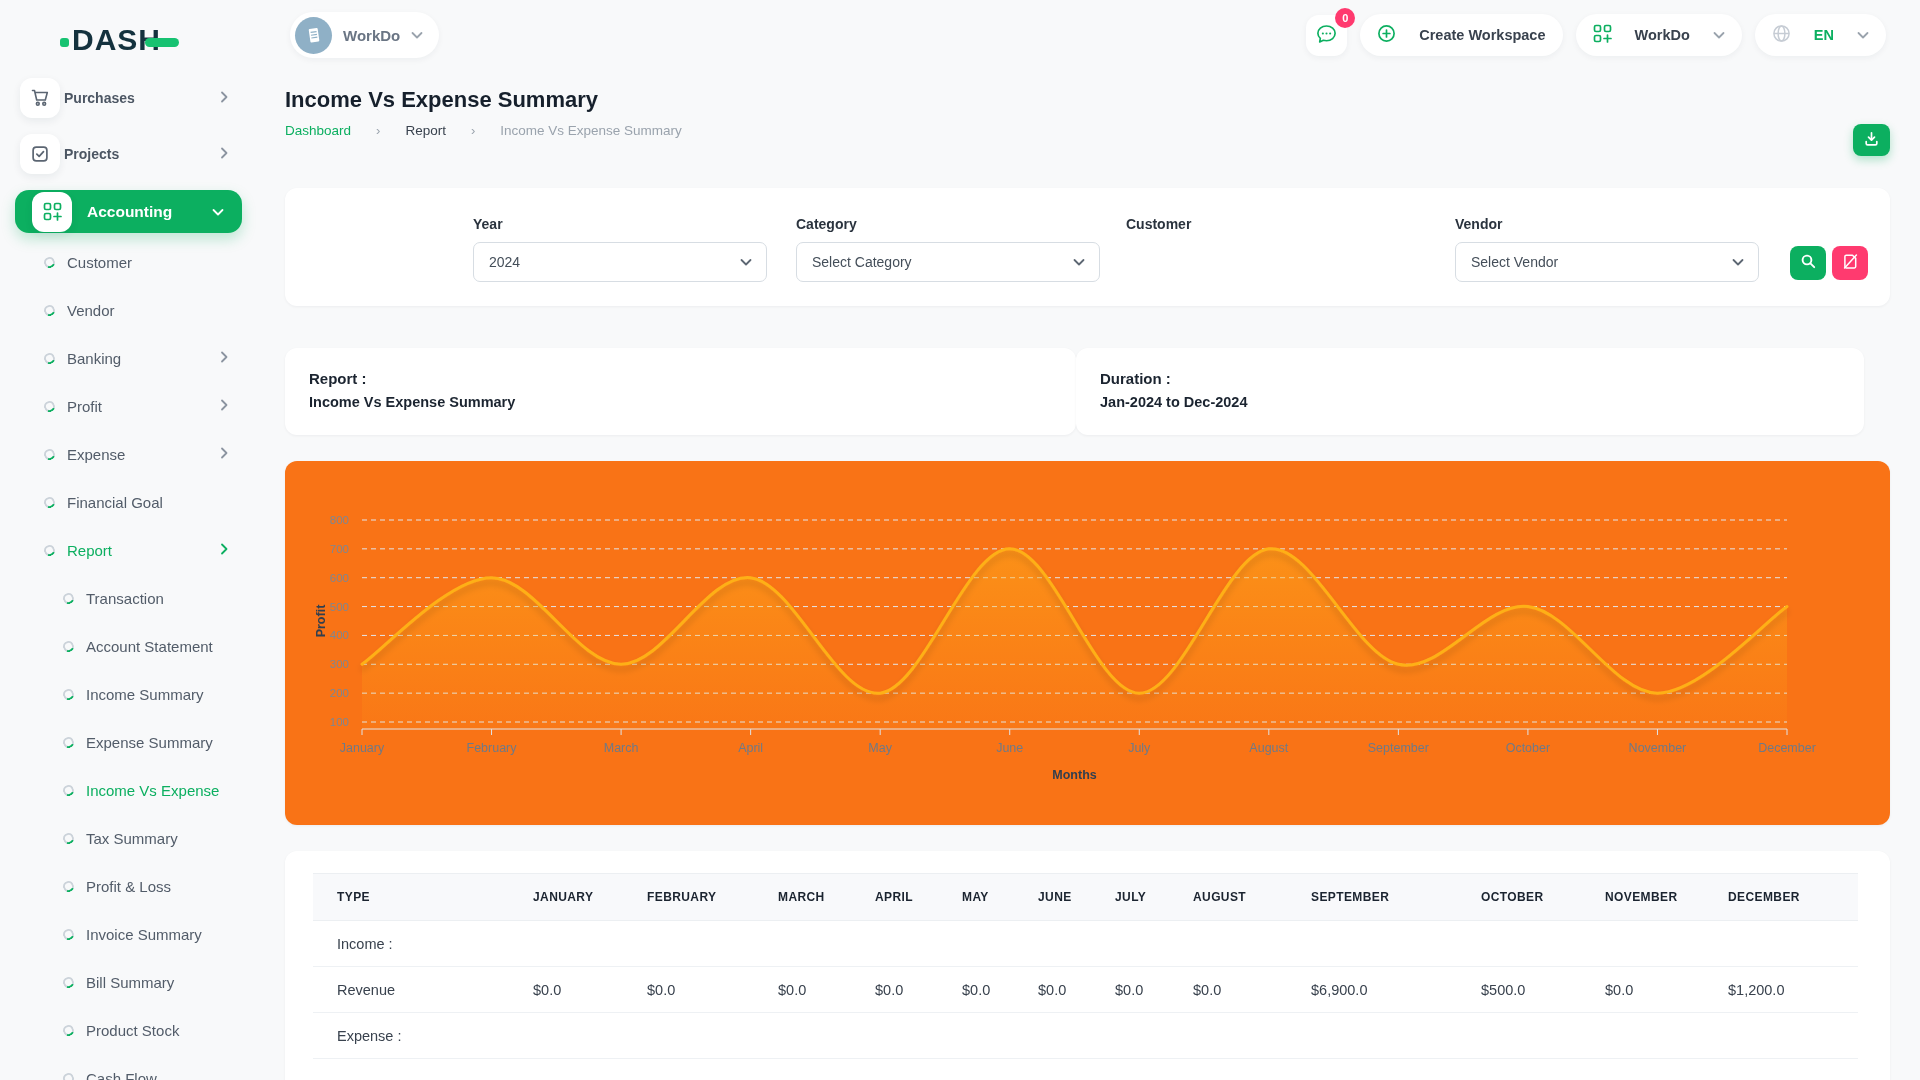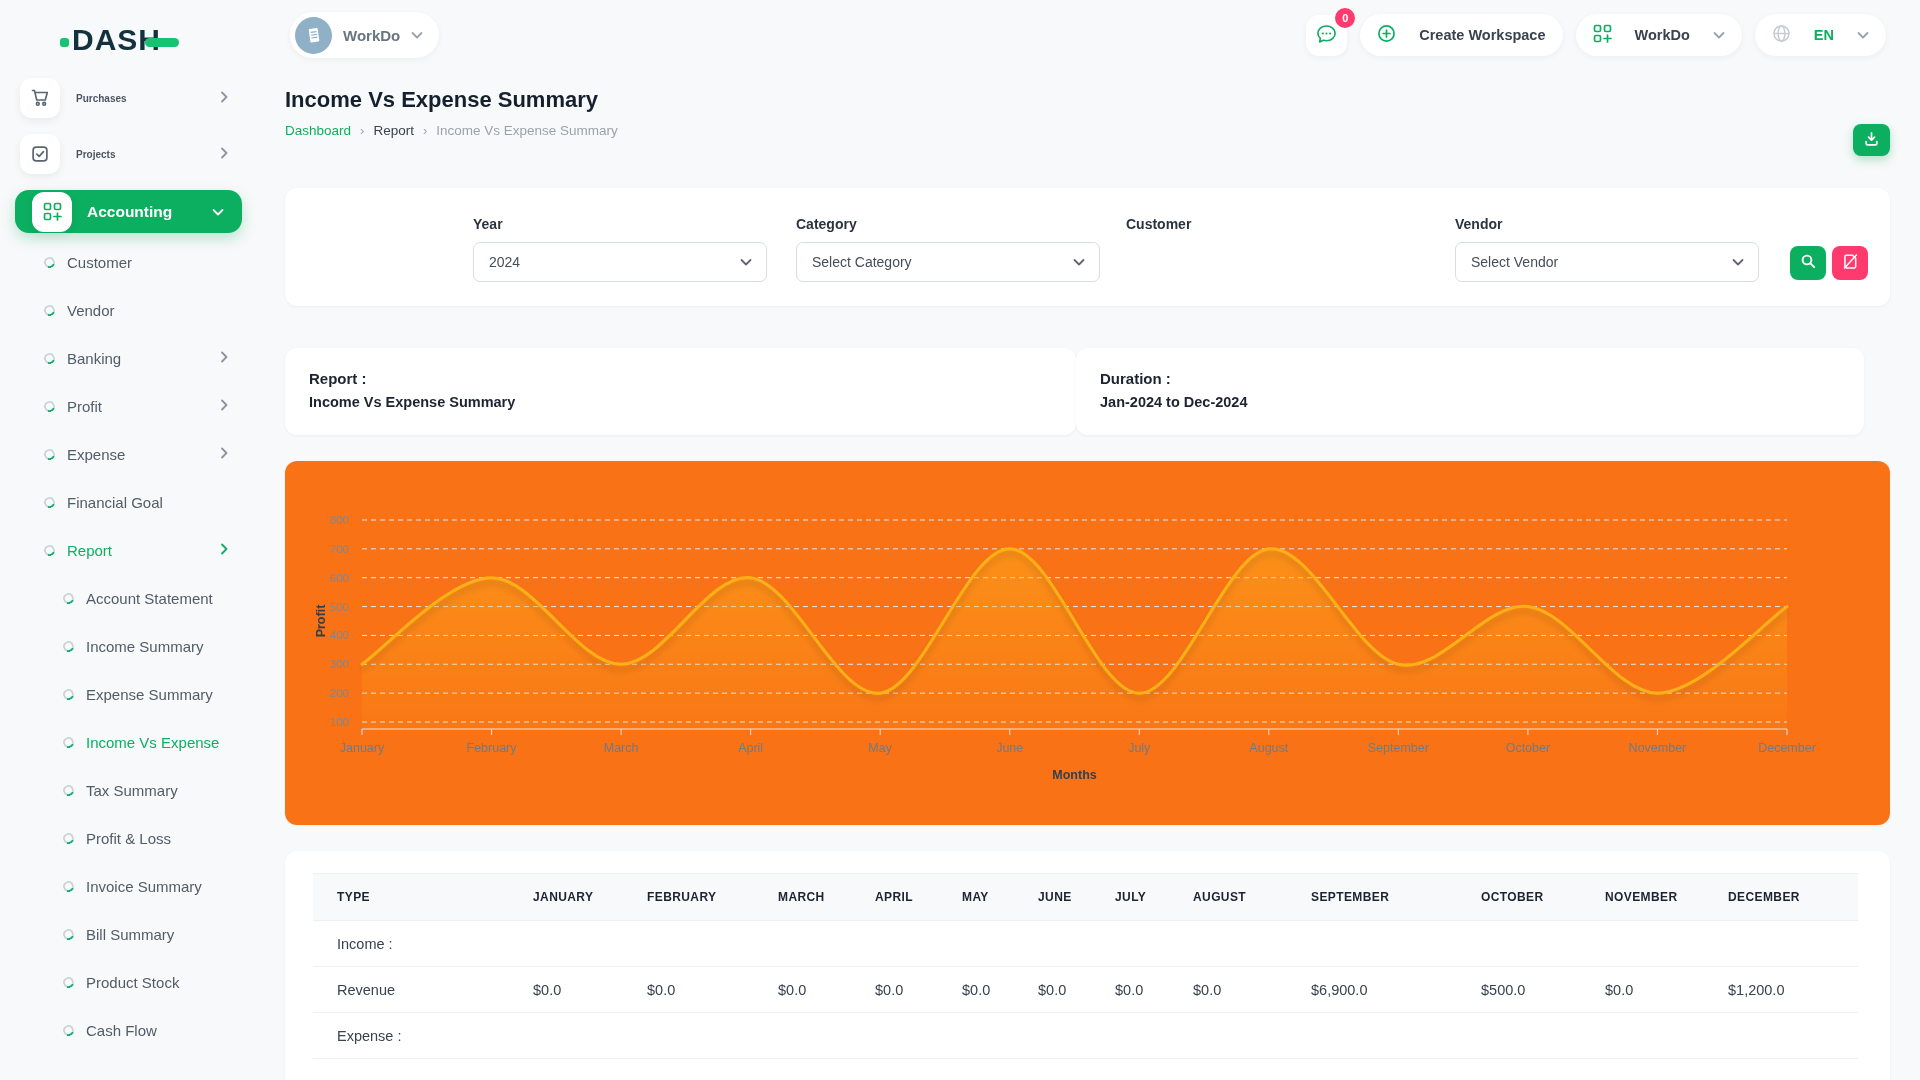--- a/index.html
+++ b/index.html
@@ -9,21 +9,21 @@
 
   
   #sidebar{position:absolute;left:0;top:0;width:257px;height:1080px;padding-top:22px;overflow:hidden;background:#f8f9fa}
   .logo{margin-left:60px;height:36px;display:flex;align-items:center;position:relative;margin-bottom:20px}
   .logo-dot{width:9px;height:9px;border-radius:3px;background:#17c271;margin-right:3px;margin-top:4px}
   .logo-text{font-size:30px;font-weight:800;color:#14323e;letter-spacing:1px}
   .logo-bar{display:inline-block;width:34px;height:9px;border-radius:5px;background:#17c271;margin-left:-16px;margin-top:4px}
   .nav-main{height:40px;margin:0 0 16px 20px;display:flex;align-items:center;position:relative;cursor:pointer}
   .tile{width:40px;height:40px;border-radius:12px;background:#fff;box-shadow:0 3px 8px rgba(18,38,63,.07);
     display:flex;align-items:center;justify-content:center;flex:none}
-  .nav-main .label{margin-left:16px;font-size:10px;color:#4c5663;font-weight:600}
+  .nav-main .label{margin-left:4px;font-size:14px;color:#4c5663;font-weight:600}
   .nav-main .chev{position:absolute;right:28px}
   .nav-accounting{height:43px;margin:10px 15px 5px 15px;background:#0caf60;border-radius:14px;display:flex;
     align-items:center;padding-left:17px;position:relative;cursor:pointer;box-shadow:0 6px 14px rgba(12,175,96,.25)}
   .nav-accounting .label{margin-left:15px;font-size:15.5px;color:#fff;font-weight:700}
   .nav-accounting .chev{position:absolute;right:18px}
   .nav-sub,.nav-sub2{height:48px;display:flex;align-items:center;position:relative;cursor:pointer}
   .bullet{width:11px;height:11px;border-radius:50%;border:2px solid #ccd3da;border-bottom-color:#0caf60;
     transform:rotate(-25deg);margin-left:44px;flex:none}
   .nav-sub2 .bullet{margin-left:63px}
   .nav-sub .label,.nav-sub2 .label{margin-left:12px;font-size:15px;color:#525c69}
@@ -43,21 +43,21 @@
   .badge{position:absolute;top:-7px;right:-8px;min-width:20px;height:20px;border-radius:10px;background:#ff3a6f;
     color:#fff;font-size:11px;font-weight:700;display:flex;align-items:center;justify-content:center;padding:0 5px}
   .pill-btn{height:42px;background:#fff;border-radius:21px;display:flex;align-items:center;gap:23px;padding:0 17px;
     border:none;cursor:pointer;font-size:14.5px;color:#39424e;font-weight:600;box-shadow:0 2px 6px rgba(18,38,63,.05)}
   .lang-label{color:#0caf60;font-weight:700}
 
   
   main{position:absolute;left:285px;top:70px;width:1605px}
   .page-head{position:relative}
   .page-head h1{font-size:22px;line-height:28px;font-weight:700;color:#16202c;margin-top:16px}
-  .breadcrumb{display:flex;align-items:flex-start;gap:9px;margin-top:6px;font-size:13.5px;line-height:22px}
+  .breadcrumb{display:flex;align-items:flex-start;gap:25px;margin-top:6px;font-size:13.5px;line-height:22px}
   .crumb-link{color:#0caf60;cursor:pointer}
   .crumb-mid{color:#39424e;cursor:pointer}
   .crumb-current{color:#9aa3ad}
   .crumb-sep{color:#9aa3ad;font-size:13px}
   .export-btn{position:absolute;top:38px;right:0;width:37px;height:32px;border-radius:8px;background:#0caf60;border:none;
     display:flex;align-items:center;justify-content:center;cursor:pointer;box-shadow:0 4px 10px rgba(12,175,96,.3)}
 
   .filter-card{margin-top:46px;height:118px;background:#fff;border-radius:12px;display:flex;
     padding:28px 21px 24px 28px;box-shadow:0 1px 3px rgba(16,24,40,.05)}
   .filter-field{display:flex;flex-direction:column}
@@ -167,20 +167,24 @@
         <div class="nav-sub">
           <span class="bullet"></span>
           <span class="label">Financial Goal</span>
         </div>
         <div class="nav-sub nav-active">
           <span class="bullet"></span>
           <span class="label">Report</span>
           <span class="chev"><svg width="9" height="12" viewBox="0 0 9 12" fill="none" stroke="#0caf60" stroke-width="1.8" stroke-linecap="round" stroke-linejoin="round">
               <polyline points="2,1.5 6.5,6 2,10.5"></polyline>
             </svg></span>
+        </div>
+        <div class="nav-sub2">
+          <span class="bullet"></span>
+          <span class="label">Transaction</span>
         </div>
         <div class="nav-sub2">
           <span class="bullet"></span>
           <span class="label">Account Statement</span>
         </div>
         <div class="nav-sub2">
           <span class="bullet"></span>
           <span class="label">Income Summary</span>
         </div>
         <div class="nav-sub2">

